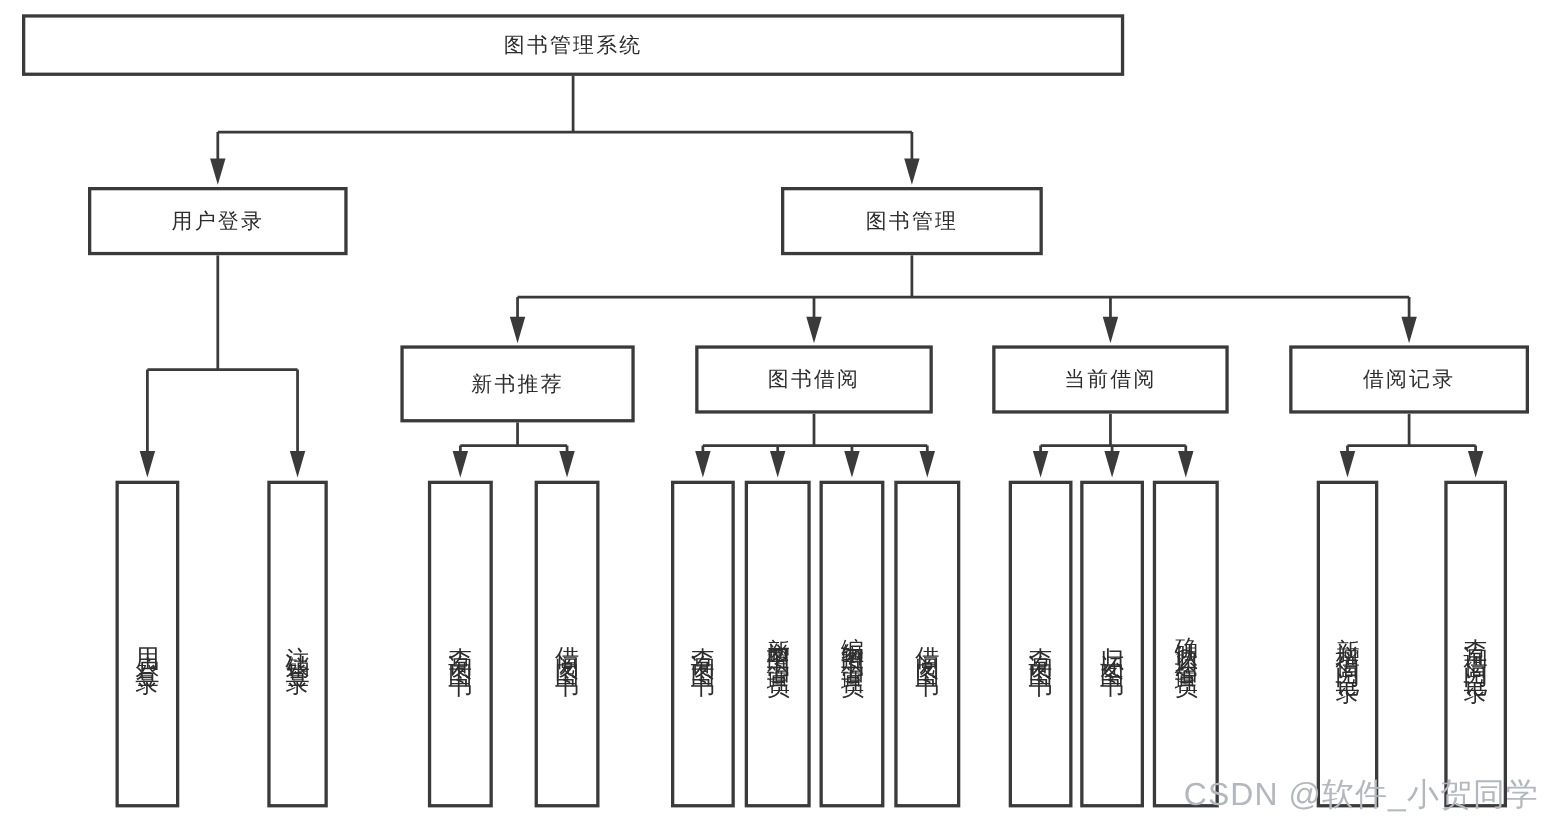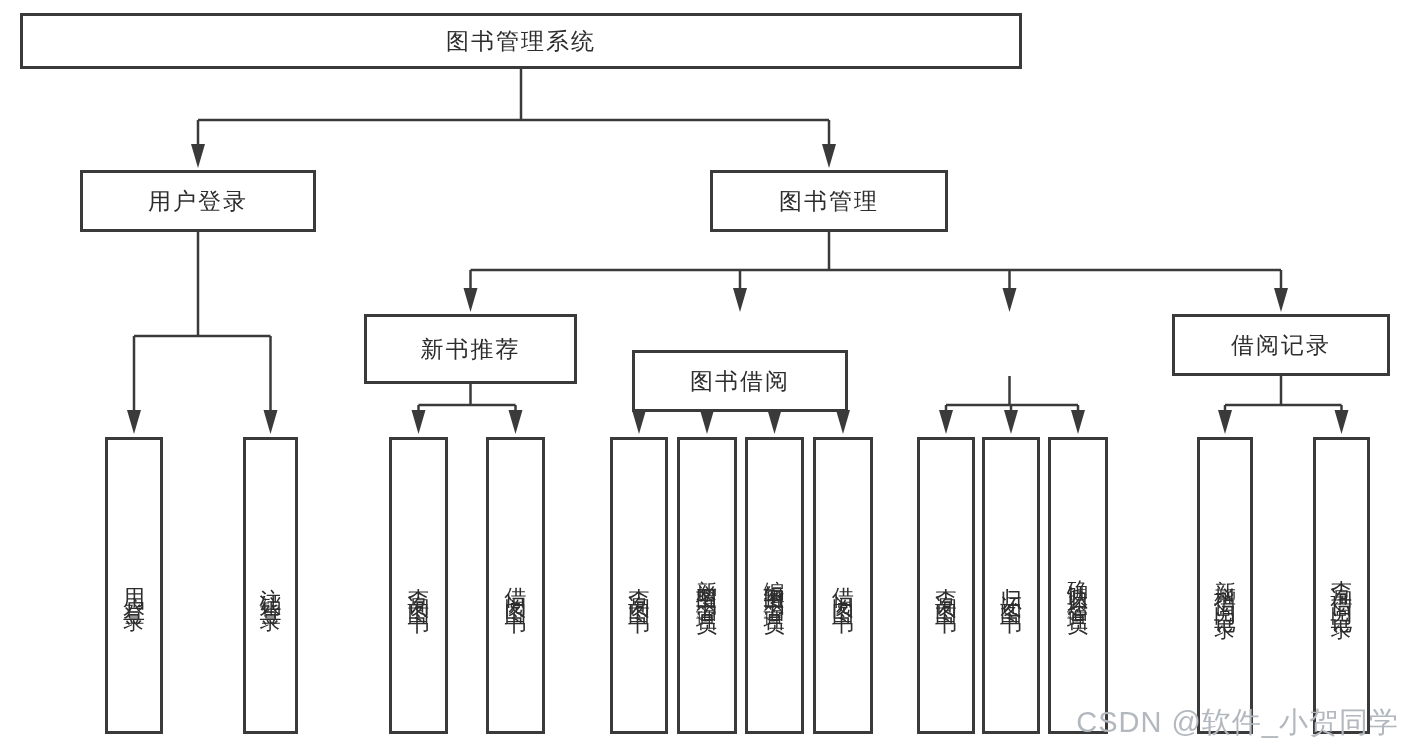--- a/index.html
+++ b/index.html
@@ -11,21 +11,21 @@
     overflow:hidden;
   }
   #wires{position:absolute;left:0;top:0;width:1405px;height:747px;}
   .node{
     position:absolute;
     background:#ffffff;
     border:3px solid #3a3a3a;
     box-sizing:border-box;
     display:flex;align-items:center;justify-content:center;
     color:#2d2d2d;
-    font-size:23px;
+    font-size:19px;
     letter-spacing:2px;
     white-space:nowrap;
   }
   .leaf{
     writing-mode:vertical-rl;
     letter-spacing:8px;
     font-size:22px;
     line-height:1;
     white-space:normal;
     text-align:center;
@@ -117,22 +117,25 @@
   <div class="node" style="left:80px;top:170px;width:236px;height:62px;">
     <span>用户登录</span>
   </div>
   <div class="node" style="left:710px;top:170px;width:238px;height:62px;">
     <span>图书管理</span>
   </div>
 
   <div class="node" style="left:364px;top:314px;width:213px;height:70px;">
     <span>新书推荐</span>
   </div>
-  <div class="node" style="left:632px;top:314px;width:216px;height:62px;margin-top:36px;">
+  <div class="node" style="left:632px;top:314px;width:216px;height:62px;">
     <span>图书借阅</span>
+  </div>
+  <div class="node" style="left:902px;top:314px;width:215px;height:62px;">
+    <span>当前借阅</span>
   </div>
   <div class="node" style="left:1172px;top:314px;width:218px;height:62px;">
     <span>借阅记录</span>
   </div>
 
   <div class="node leaf" style="left:105px;top:437px;width:58px;height:297px;">用户登录</div>
   <div class="node leaf" style="left:243px;top:437px;width:55px;height:297px;">注销登录</div>
 
   <div class="node leaf" style="left:389px;top:437px;width:59px;height:297px;">查询图书</div>
   <div class="node leaf" style="left:486px;top:437px;width:59px;height:297px;">借阅图书</div>

